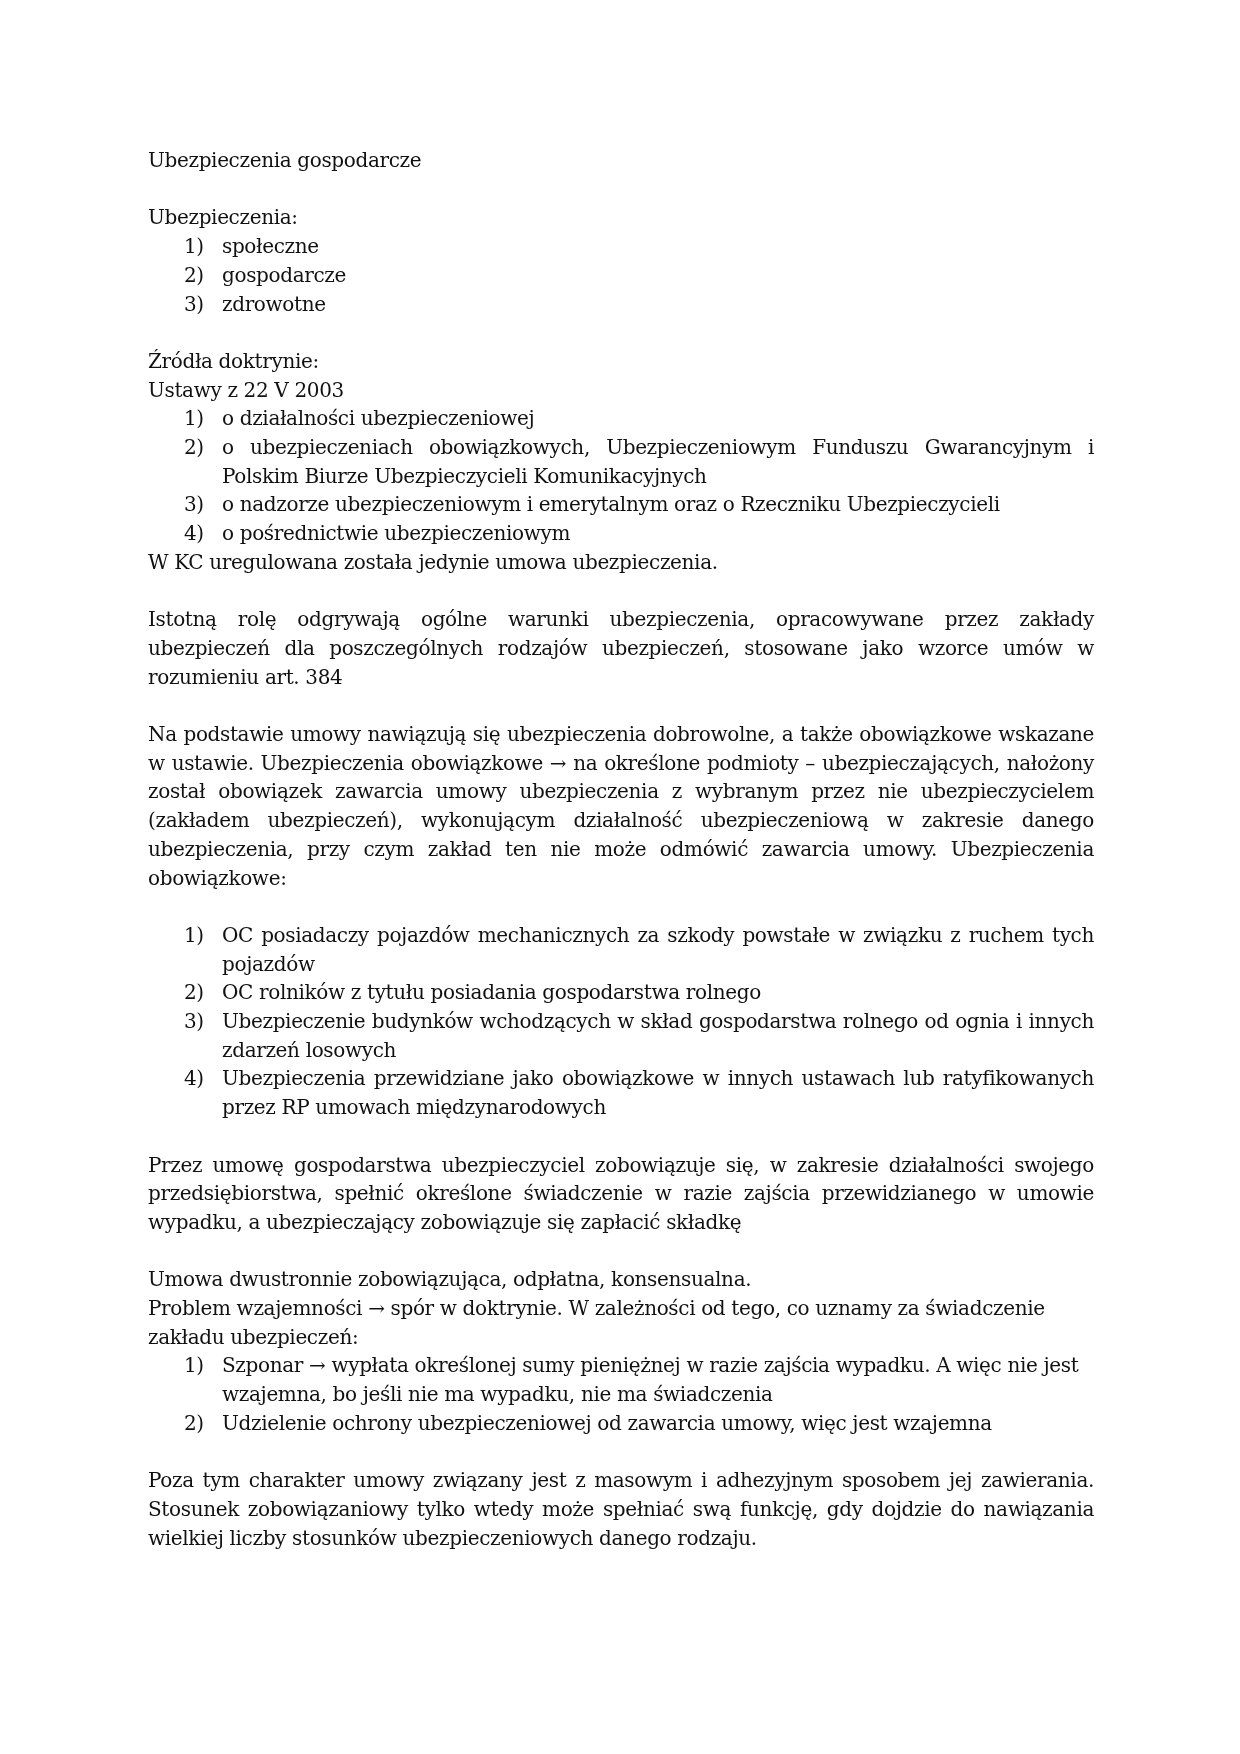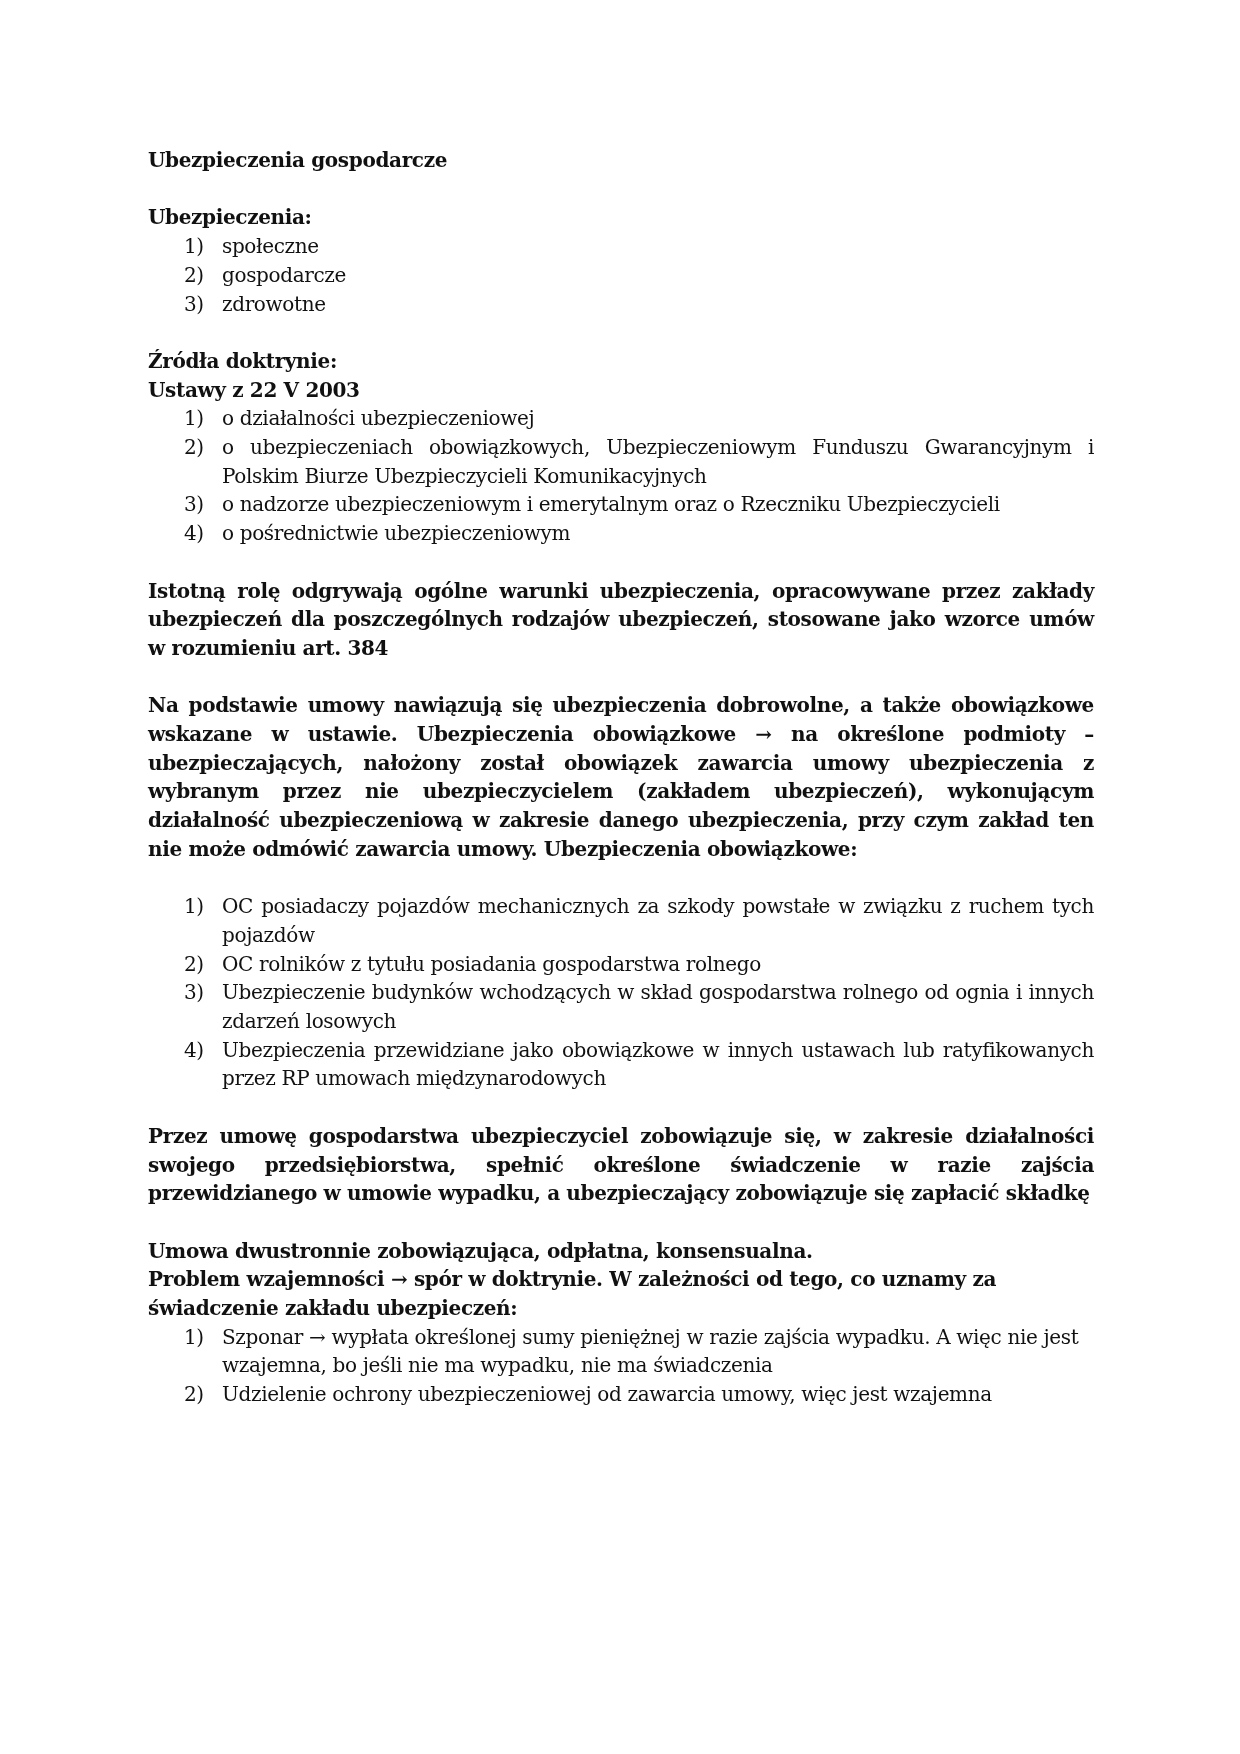--- a/index.html
+++ b/index.html
@@ -19,21 +19,20 @@
       position: absolute;
       left: 148px;
       top: 146px;
       width: 946px;
       font-size: 20px;
       line-height: 28.7px;
       letter-spacing: -0.35px;
     }
     .para {
       margin: 0;
-      font-weight: bold;
     }
     .justify {
       text-align: justify;
       text-align-last: left;
     }
     .gap {
       height: 28.7px;
     }
     ol.num {
       list-style: none;
@@ -84,20 +83,21 @@
       </li>
     <li>
         <span class="n">3)</span>
         <span class="t">o nadzorze ubezpieczeniowym i emerytalnym oraz o Rzeczniku Ubezpieczycieli</span>
       </li>
     <li>
         <span class="n">4)</span>
         <span class="t">o pośrednictwie ubezpieczeniowym</span>
       </li>
   </ol>
+  <p class="para">W KC uregulowana została jedynie umowa ubezpieczenia.</p>
   <div class="gap"></div>
 
   <p class="para justify">Istotną rolę odgrywają ogólne warunki ubezpieczenia, opracowywane przez zakłady ubezpieczeń dla poszczególnych rodzajów ubezpieczeń, stosowane jako wzorce umów w rozumieniu art. 384</p>
   <div class="gap"></div>
 
   <p class="para justify">Na podstawie umowy nawiązują się ubezpieczenia dobrowolne, a także obowiązkowe wskazane w ustawie. Ubezpieczenia obowiązkowe → na określone podmioty – ubezpieczających, nałożony został obowiązek zawarcia umowy ubezpieczenia z wybranym przez nie ubezpieczycielem (zakładem ubezpieczeń), wykonującym działalność ubezpieczeniową w zakresie danego ubezpieczenia, przy czym zakład ten nie może odmówić zawarcia umowy. Ubezpieczenia obowiązkowe:</p>
   <div class="gap"></div>
 
   <ol class="num justify">
     <li>
@@ -123,14 +123,15 @@
   <div class="gap"></div>
 
   <p class="para">Umowa dwustronnie zobowiązująca, odpłatna, konsensualna.</p>
   <p class="para">Problem wzajemności → spór w doktrynie. W zależności od tego, co uznamy za świadczenie zakładu ubezpieczeń:</p>
   <ol class="num">
     <li><span class="n">1)</span><span class="t">Szponar → wypłata określonej sumy pieniężnej w razie zajścia wypadku. A więc nie jest wzajemna, bo jeśli nie ma wypadku, nie ma świadczenia</span></li>
     <li><span class="n">2)</span><span class="t">Udzielenie ochrony ubezpieczeniowej od zawarcia umowy, więc jest wzajemna</span></li>
   </ol>
   <div class="gap"></div>
 
+  <p class="para justify">Poza tym charakter umowy związany jest z masowym i adhezyjnym sposobem jej zawierania. Stosunek zobowiązaniowy tylko wtedy może spełniać swą funkcję, gdy dojdzie do nawiązania wielkiej liczby stosunków ubezpieczeniowych danego rodzaju.</p>
 
 </div>
 
 </body></html>

